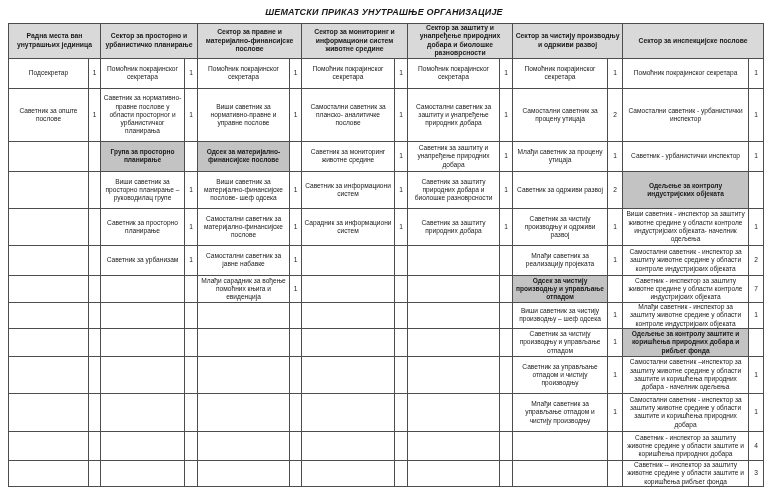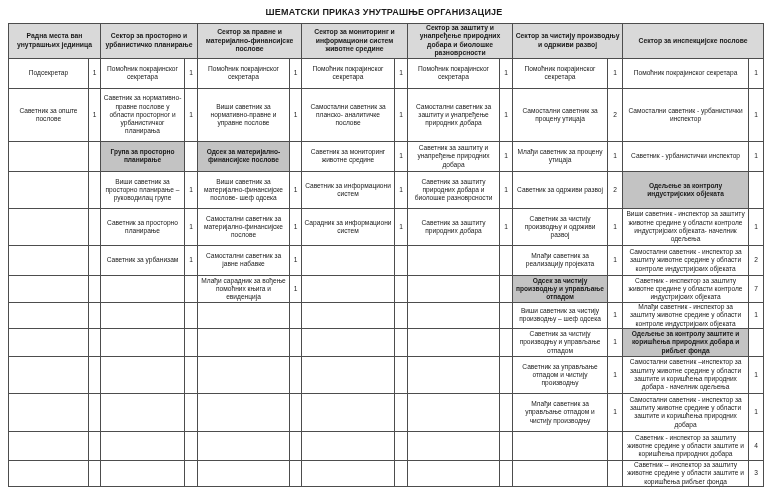--- a/index.html
+++ b/index.html
@@ -7,20 +7,21 @@
     width:768px;height:496px;overflow:hidden;
     font-family:"Liberation Sans","DejaVu Sans",sans-serif;
     color:#1a1a1a;
   }
   .page-title{
     text-align:center;
     font-size:9px;
     font-weight:bold;
     padding-top:7px;
     letter-spacing:.2px;
+    font-style:italic;
   }
   table.org{
     border-collapse:collapse;
     table-layout:fixed;
     margin:6px 0 0 8px;
     width:755px;
   }
   table.org td, table.org th{
     border:1px solid #4d4d4d;
     padding:0 2px;

